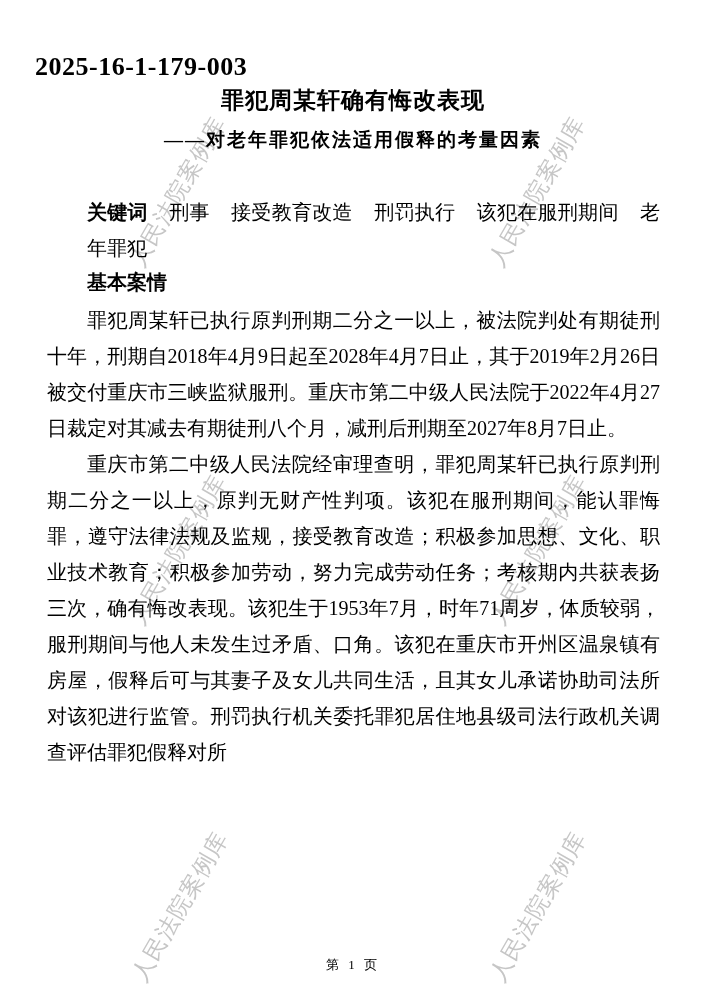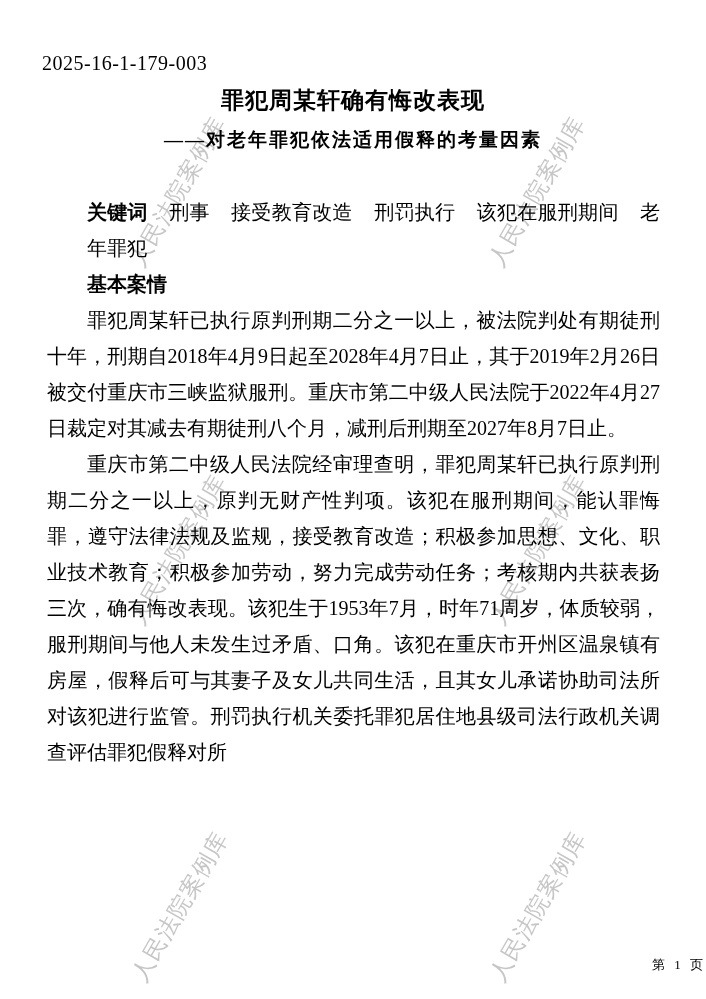--- a/index.html
+++ b/index.html
@@ -27,22 +27,22 @@
   .wm1 { left:94px;  top:176px; }
   .wm2 { left:453px; top:176px; }
   .wm3 { left:94px;  top:534px; }
   .wm4 { left:454px; top:534px; }
   .wm5 { left:96px;  top:891px; }
   .wm6 { left:454px; top:891px; }
 
   
   .layer { position:absolute; inset:0; z-index:1; }
   .doc-number {
-    position:absolute; left:42px; top:52px;
-    font-size:20px; letter-spacing:0.5px;
+    position:absolute; left:35px; top:52px;
+    font-size:26px; letter-spacing:0.5px;font-weight:bold;
   }
   .title {
     position:absolute; left:0; right:0; top:85px;
     text-align:center;
     font-size:23px; font-weight:bold;
     font-family:"Liberation Sans", sans-serif;
     letter-spacing:1px;
   }
   .subtitle {
     position:absolute; left:0; right:0; top:127px;
@@ -60,26 +60,26 @@
   .kw-label {
     font-weight:bold;
     font-family:"Liberation Sans", sans-serif;
   }
   .kw { margin-left:16px; }
   .kw-first { }
   .kw-line2 { }
   .section-heading {
     padding-left:40px;
     font-weight:bold;
-    font-family:Liberation Sans, sans-serif;
+    font-family:Liberation Mono, monospace;
   }
   .body-para { margin:0; text-indent:2em; }
   .footer {
     position:absolute; left:0; right:0; top:956px;
-    text-align:right;
+    text-align:center;
     font-size:13px;
     letter-spacing:3px;
   }
 </style>
 </head>
 <body>
 
 <div class="page">
 
   <div class="wm wm1">人民法院案例库</div>

